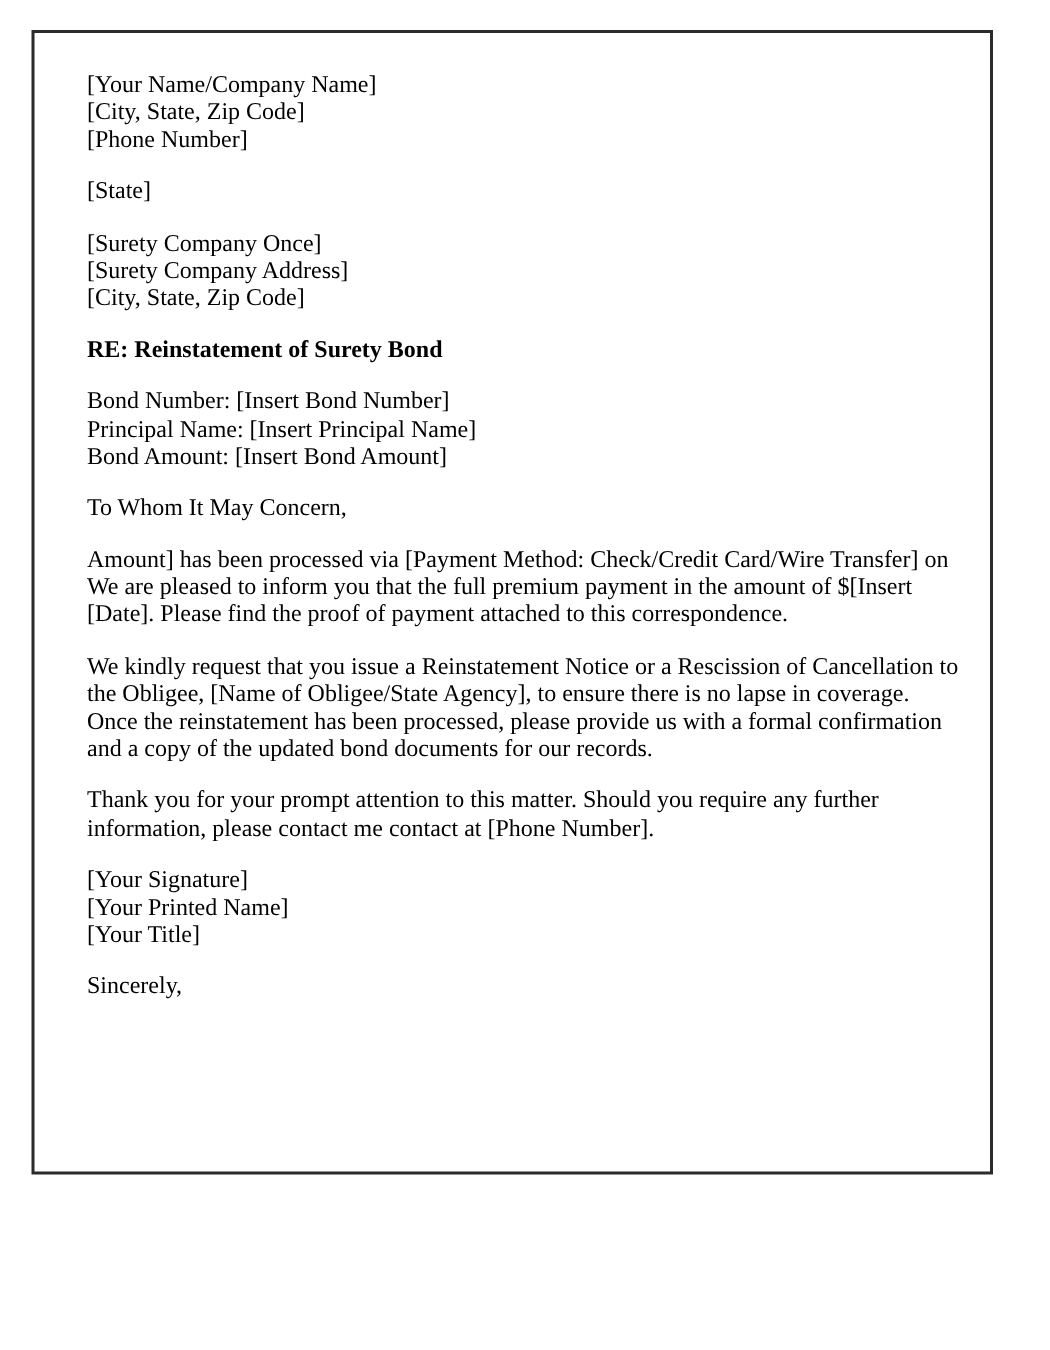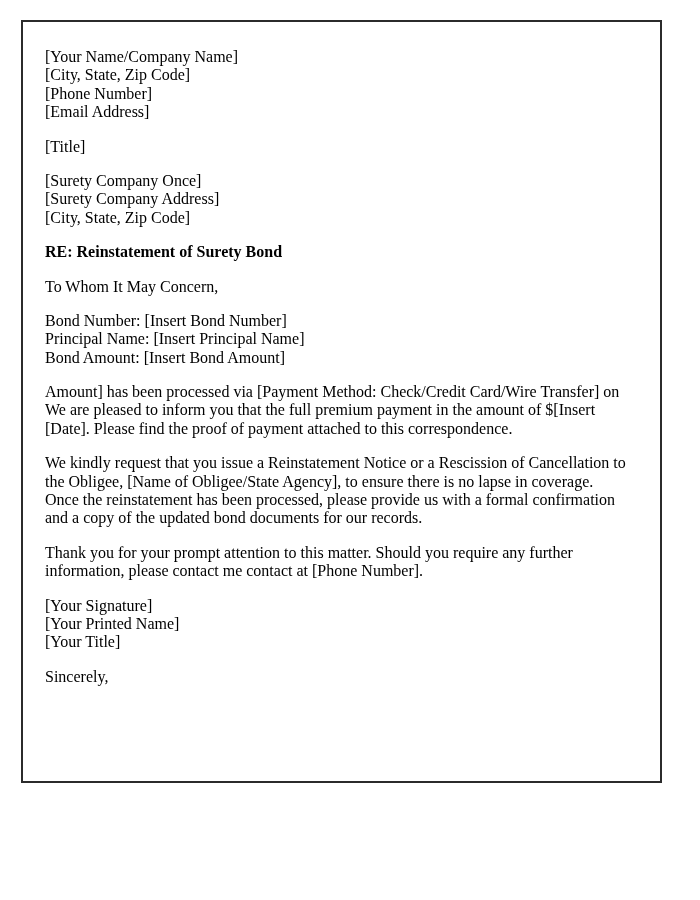--- a/index.html
+++ b/index.html
@@ -18,21 +18,21 @@
   }
   .letter-frame {
     position: absolute;
     left: 21px;
     top: 20px;
     width: 641px;
     height: 763px;
     box-sizing: border-box;
     border: 2px solid #2b2b2b;
     background: #ffffff;
-    padding: 10px 12px 0 22px;
+    padding: 10px 12px 0 35px;
     overflow: hidden;
   }
   .para {
     margin: 16px 0;
     line-height: 1.15;
   }
   .line {
     white-space: nowrap;
   }
   .subject {
@@ -41,45 +41,44 @@
 </style>
 </head>
 <body>
 
 <div class="letter-frame">
 
   <div class="para">
     <div class="line">[Your Name/Company Name]</div>
     <div class="line">[City, State, Zip Code]</div>
     <div class="line">[Phone Number]</div>
-    <div class="line">[Email Address]</div>
   </div>
 
   <div class="para">
-    <div class="line">[Title]</div>
+    <div class="line">[State]</div>
   </div>
 
   <div class="para">
     <div class="line">[Surety Company Once]</div>
     <div class="line">[Surety Company Address]</div>
     <div class="line">[City, State, Zip Code]</div>
   </div>
 
   <div class="para subject">
     <div class="line">RE: Reinstatement of Surety Bond</div>
   </div>
 
   <div class="para">
-    <div class="line">To Whom It May Concern,</div>
+    <div class="line">Bond Number: [Insert Bond Number]</div>
+    <div class="line">Principal Name: [Insert Principal Name]</div>
+    <div class="line">Bond Amount: [Insert Bond Amount]</div>
   </div>
 
   <div class="para">
-    <div class="line">Bond Number: [Insert Bond Number]</div>
-    <div class="line">Principal Name: [Insert Principal Name]</div>
-    <div class="line">Bond Amount: [Insert Bond Amount]</div>
+    <div class="line">To Whom It May Concern,</div>
   </div>
 
 
   <div class="para">
     <div class="line">Amount] has been processed via [Payment Method: Check/Credit Card/Wire Transfer] on</div>
     <div class="line">We are pleased to inform you that the full premium payment in the amount of $[Insert</div>
     <div class="line">[Date]. Please find the proof of payment attached to this correspondence.</div>
   </div>
 
   <div class="para">

